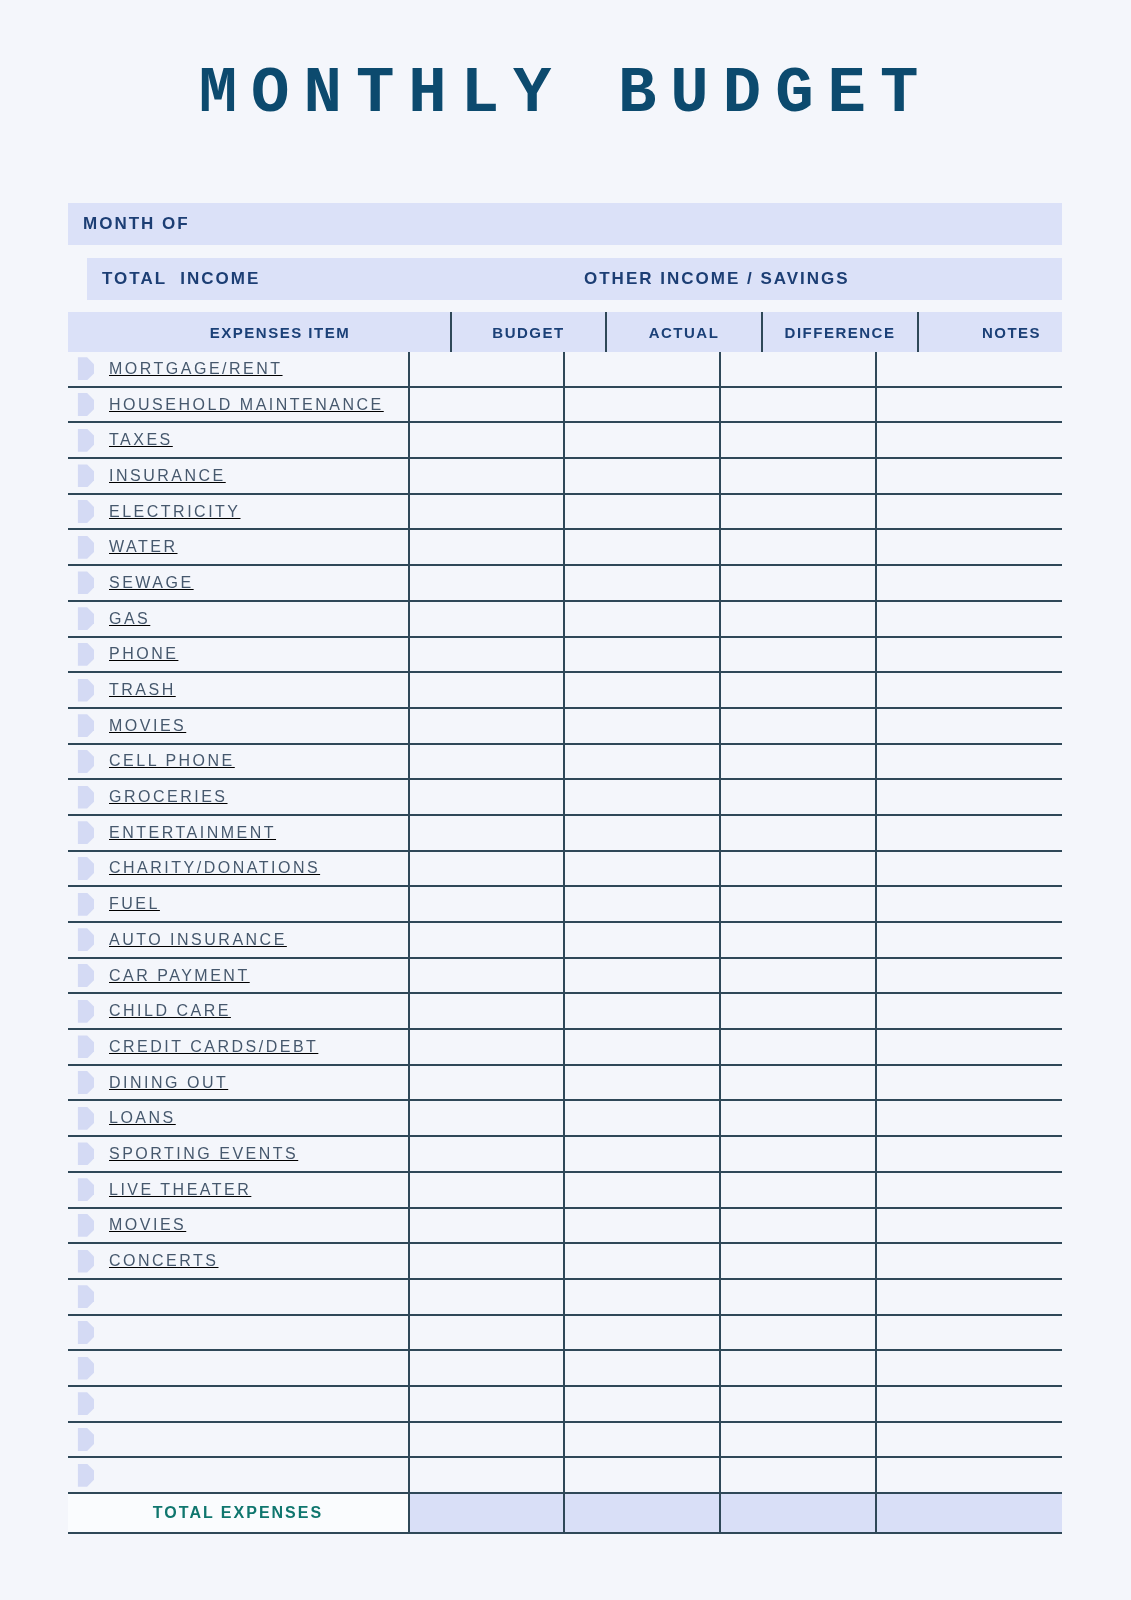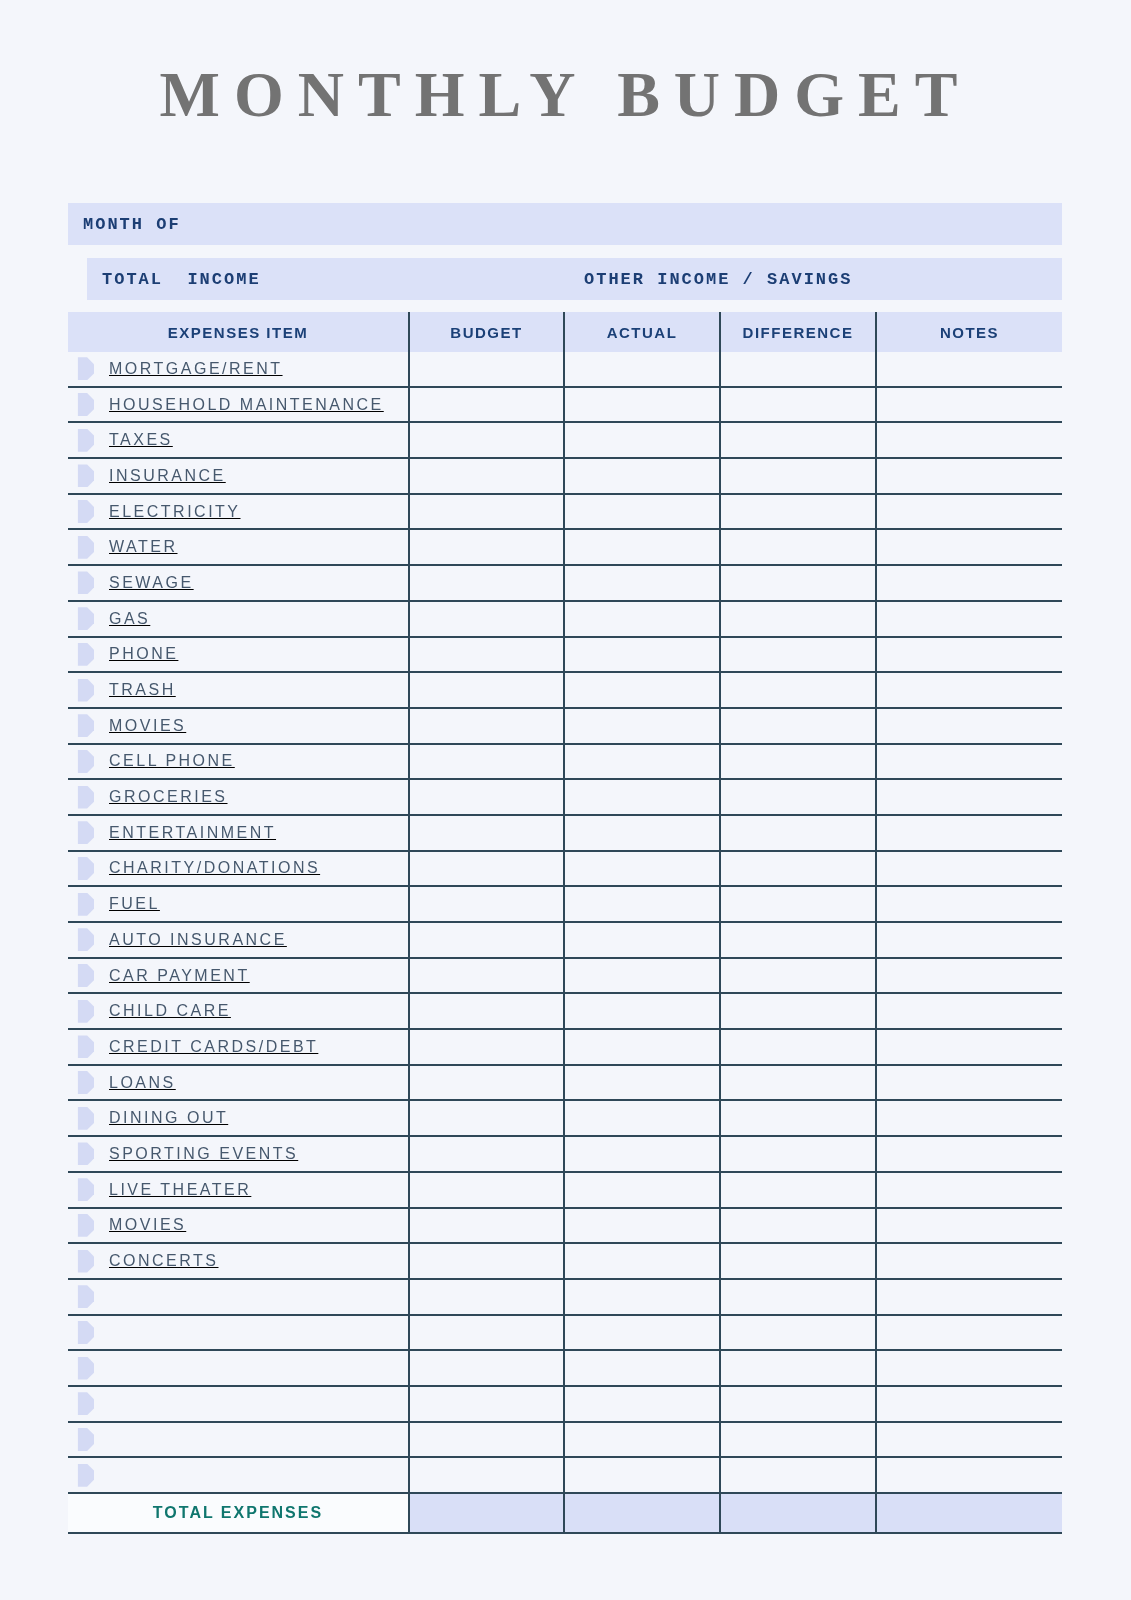--- a/index.html
+++ b/index.html
@@ -5,48 +5,48 @@
   html,body{margin:0;padding:0;}
   body{
     width:1131px;height:1600px;position:relative;
     background:#f4f6fb;
     font-family:"Liberation Sans", sans-serif;
     overflow:hidden;
   }
   .page-title{
     position:absolute;top:58px;left:0;width:1131px;
     text-align:center;
-    font-family:Liberation Serif, serif;
+    font-family:Liberation Mono, monospace;
     font-size:64px;font-weight:600;
     letter-spacing:14px;
-    color:#737373;
+    color:#0c4a6e;
     white-space:pre;
   }
   .bar{
     position:absolute;height:42px;
     background:#dbe1f8;
     display:flex;align-items:center;
-    padding-left:15px;box-sizing:border-box;font-family:Liberation Mono, monospace;
+    padding-left:15px;box-sizing:border-box;
   }
   .bar-label{
     color:#1c3e74;font-weight:bold;font-size:17px;
     letter-spacing:2px;white-space:pre;
   }
   #month-bar{left:68px;top:203px;width:994px;}
   #total-income-bar{left:68px;top:258px;width:489px;margin-left:19px;}
   #other-income-bar{left:569px;top:258px;width:493px;}
 
   .budget-table{
     position:absolute;left:68px;top:312px;width:994px;
   }
   .t-row{
     display:grid;
     grid-template-columns:340px 155px 156px 156px 187px;
   }
-  .t-header{height:40px;background:#dbe1f8;}
+  .t-header{height:40px;background:#dbe1f8;padding-left:42px;}
   .t-header .cell{
     display:flex;align-items:center;justify-content:center;
     color:#1b4077;font-weight:bold;font-size:15px;letter-spacing:1.5px;
   }
   .cell{box-sizing:border-box;}
   .cell.vline{border-left:2px solid #2f4858;}
   .t-body-row{height:35.7px;}
   .t-body-row .cell{border-bottom:2px solid #2f4858;}
   .item-cell{
     display:flex;align-items:center;padding-left:3px;text-decoration:underline;
@@ -294,31 +294,31 @@
           <span class="item-label">CREDIT CARDS/DEBT</span>
         </div>
         <div class="cell vline"></div>
         <div class="cell vline"></div>
         <div class="cell vline"></div>
         <div class="cell vline"></div>
       </div>
       <div class="t-row t-body-row">
         <div class="cell item-cell">
           <span class="bullet"></span>
+          <span class="item-label">DINING OUT</span>
+        </div>
+        <div class="cell vline"></div>
+        <div class="cell vline"></div>
+        <div class="cell vline"></div>
+        <div class="cell vline"></div>
+      </div>
+      <div class="t-row t-body-row">
+        <div class="cell item-cell">
+          <span class="bullet"></span>
           <span class="item-label">LOANS</span>
-        </div>
-        <div class="cell vline"></div>
-        <div class="cell vline"></div>
-        <div class="cell vline"></div>
-        <div class="cell vline"></div>
-      </div>
-      <div class="t-row t-body-row">
-        <div class="cell item-cell">
-          <span class="bullet"></span>
-          <span class="item-label">DINING OUT</span>
         </div>
         <div class="cell vline"></div>
         <div class="cell vline"></div>
         <div class="cell vline"></div>
         <div class="cell vline"></div>
       </div>
       <div class="t-row t-body-row">
         <div class="cell item-cell">
           <span class="bullet"></span>
           <span class="item-label">SPORTING EVENTS</span>

